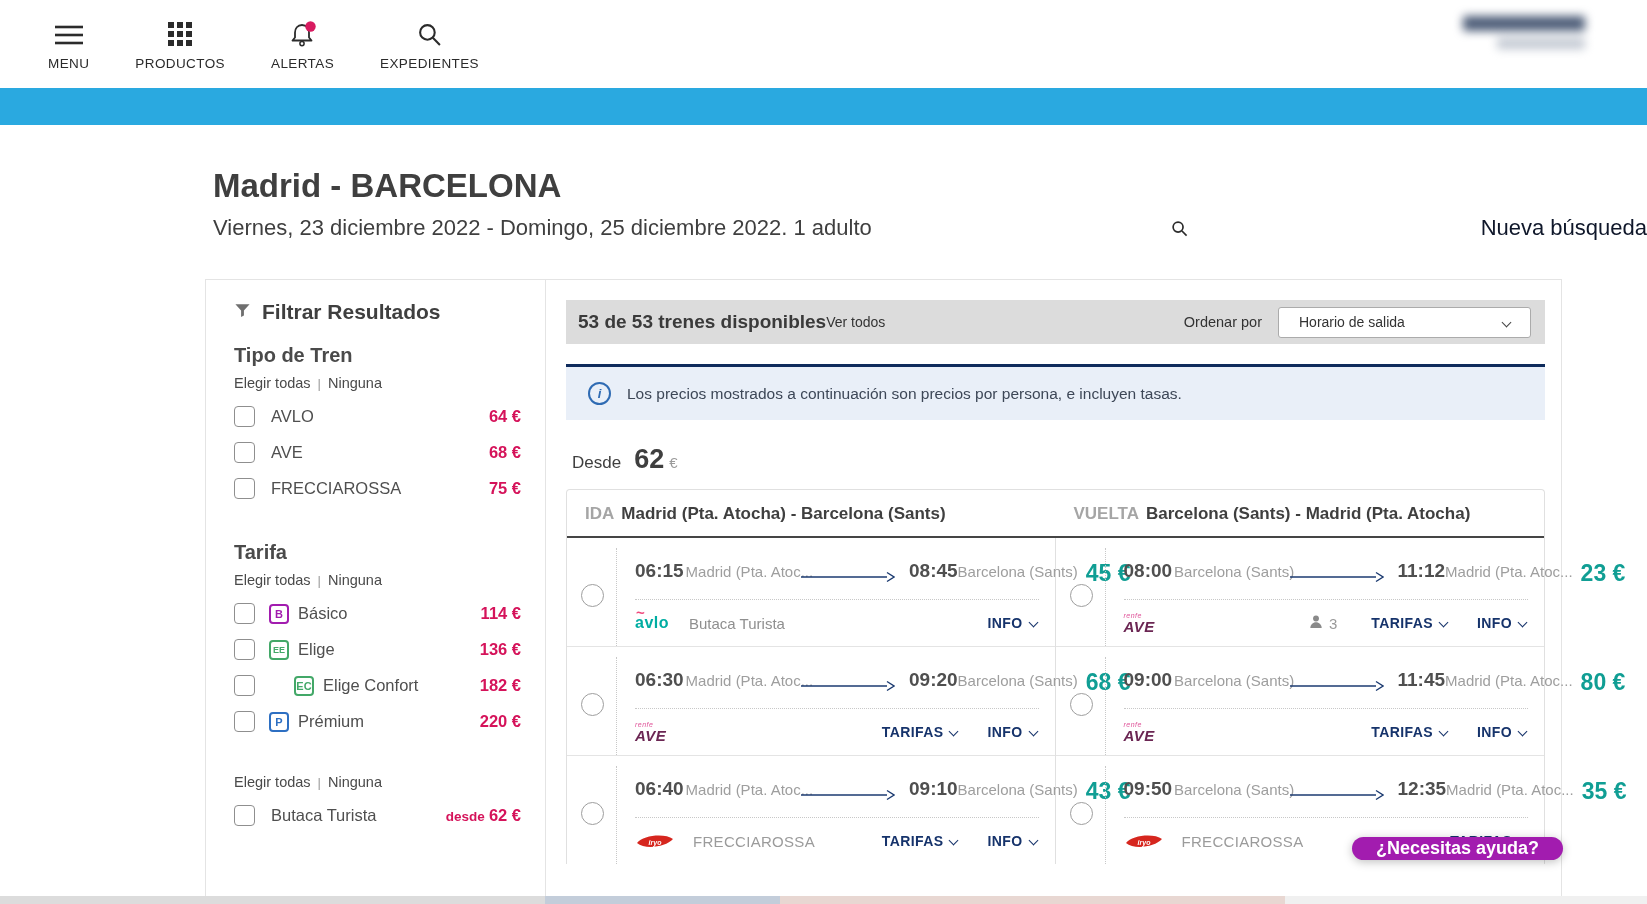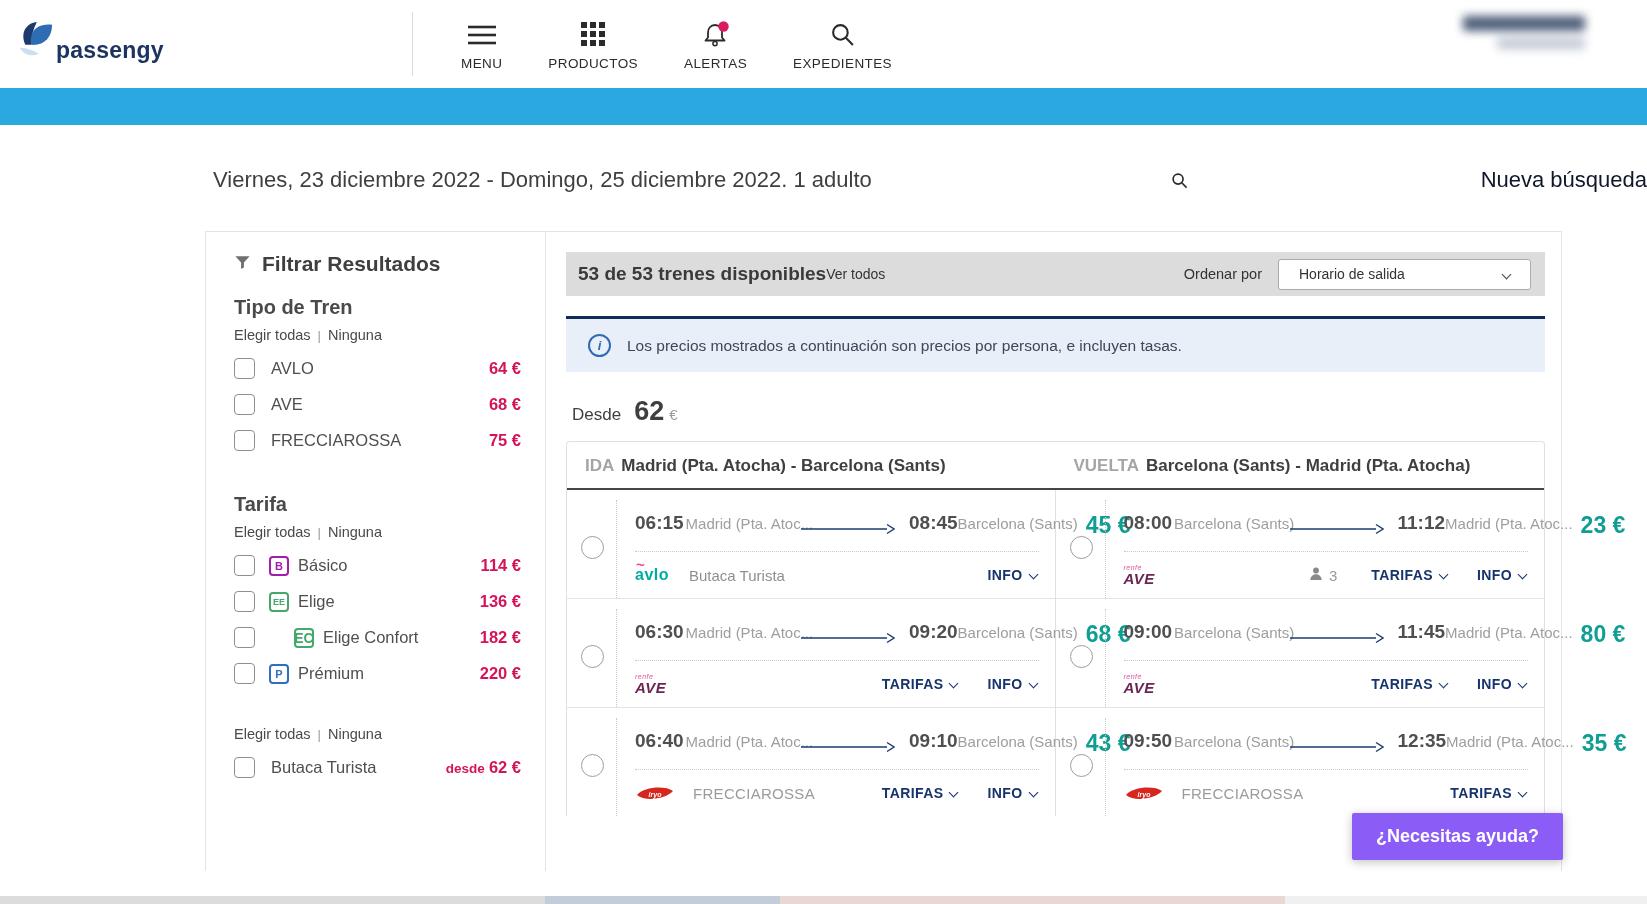--- a/index.html
+++ b/index.html
@@ -95,42 +95,30 @@
           transform:rotate(45deg); margin-left:7px; vertical-align:2px; }
   
   .op-avlo { position:relative; display:inline-block; }
   .op-avlo .tilde { position:absolute; top:-10px; left:1px; color:#f0497c; font-size:15px; font-weight:700; }
   .op-avlo .avlo-txt { color:#00ada2; font-weight:700; font-size:16px; letter-spacing:0.5px; }
   .op-ave { display:inline-flex; flex-direction:column; line-height:1; }
   .op-ave .renfe-txt { font-size:7px; color:#e0559a; letter-spacing:0.5px; font-style:italic; }
   .op-ave .ave-txt { font-size:15px; font-weight:800; font-style:italic; color:#6b2653; letter-spacing:0.5px; }
   .op-iryo { display:inline-flex; }
   
-  .help-btn { position:absolute; right:84px; bottom:44px; background:#8b5cf6; color:#fff; border:none;
-              font-family:inherit; font-size:18px; font-weight:700; padding:13px 24px; border-radius:2px;
+  .help-btn { position:absolute; right:84px; bottom:44px; background:#a21caf; color:#fff; border:none;
+              font-family:inherit; font-size:18px; font-weight:700; padding:1px 24px; border-radius:12px;
               box-shadow:0 2px 10px rgba(0,0,0,0.25); cursor:pointer; z-index:5; }
   .bottom-strip { position:absolute; left:0; bottom:0; width:1647px; height:8px;
      background:linear-gradient(to right,#dcdcdc 0 545px,#c3cdda 545px 780px,#e8d7d2 780px 1285px,#f0f0f0 1285px 100%); }
 </style>
 </head>
 <body>
 
 <div class="topbar">
-  <div class="brand-zone">
-    <div class="brand">
-      <span>
-        <svg width="42" height="44" viewBox="0 0 44 46">
-          <path d="M14 26 C8 12 16 3 26 2 C22 10 20 18 20 26 Z" fill="#1d3a6e"></path>
-          <path d="M20 26 C18 12 26 3 42 5 C42 18 34 27 20 26 Z" fill="#2e6db4"></path>
-          <path d="M8 29 C13 37 21 39 28 35 C21 31 14 29 8 29 Z" fill="#c9dff2"></path>
-        </svg>
-      </span>
-      <span class="brand-text">passengy</span>
-    </div>
-  </div>
   <div class="nav">
       <div class="nav-item">
         <span class="nav-icon">
           <svg width="30" height="22" viewBox="0 0 30 22">
             <g stroke="#2b2b2b" stroke-width="2.6">
               <line x1="1" y1="3" x2="29" y2="3"></line>
               <line x1="1" y1="11" x2="29" y2="11"></line>
               <line x1="1" y1="19" x2="29" y2="19"></line>
             </g>
           </svg>
@@ -174,20 +162,21 @@
       </div>
     </div>
   <div class="user-blur">
     <div class="b1"></div>
       <div class="b2"></div>
   </div>
 </div>
 <div class="blue-band"></div>
 
 <div class="page-head">
+  <h1 class="page-title">Madrid - BARCELONA</h1>
   <div class="subhead">
     <span>Viernes, 23 diciembre 2022 - Domingo, 25 diciembre 2022. 1 adulto</span>
     <span class="search-ic">
       <svg width="17" height="17" viewBox="0 0 24 24">
           <circle cx="10" cy="10" r="7" fill="none" stroke="#2b2b2b" stroke-width="2.4"></circle>
           <line x1="15.5" y1="15.5" x2="22" y2="22" stroke="#2b2b2b" stroke-width="2.4"></line>
         </svg>
     </span>
     <span class="new-search">Nueva búsqueda</span>
   </div>
@@ -234,21 +223,21 @@
             <span class="f-price">114 €</span>
           </label>
           <label class="f-opt">
             <span class="checkbox"></span>
             <span class="f-badge" style="border-color: rgb(67, 168, 104); color: rgb(67, 168, 104); font-size: 9px;">EE</span>
             <span class="f-label">Elige</span>
             <span class="f-price">136 €</span>
           </label>
           <label class="f-opt">
             <span class="checkbox"></span>
-            <span class="f-badge" style="border-color: rgb(67, 168, 104); color: rgb(67, 168, 104); font-size: 14px; margin-left: 39px;">EC</span>
+            <span class="f-badge" style="border-color: rgb(67, 168, 104); color: rgb(67, 168, 104); font-size: 11px; margin-left: 39px;">EC</span>
             <span class="f-label">Elige Confort</span>
             <span class="f-price">182 €</span>
           </label>
           <label class="f-opt">
             <span class="checkbox"></span>
             <span class="f-badge" style="border-color: rgb(45, 111, 194); color: rgb(45, 111, 194); font-size: 11px;">P</span>
             <span class="f-label">Prémium</span>
             <span class="f-price">220 €</span>
           </label>
         </div>

